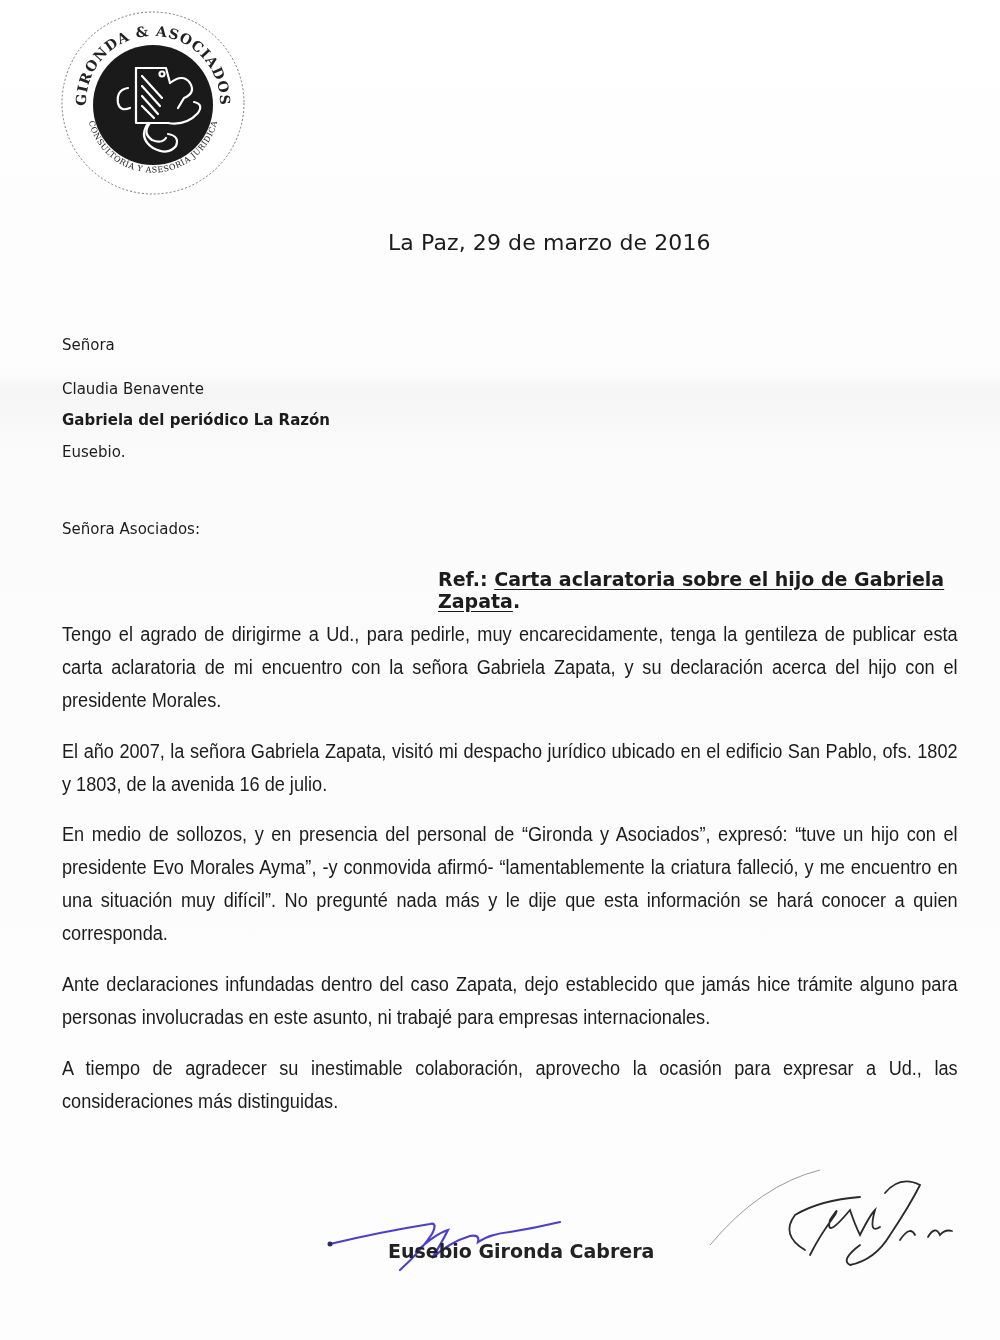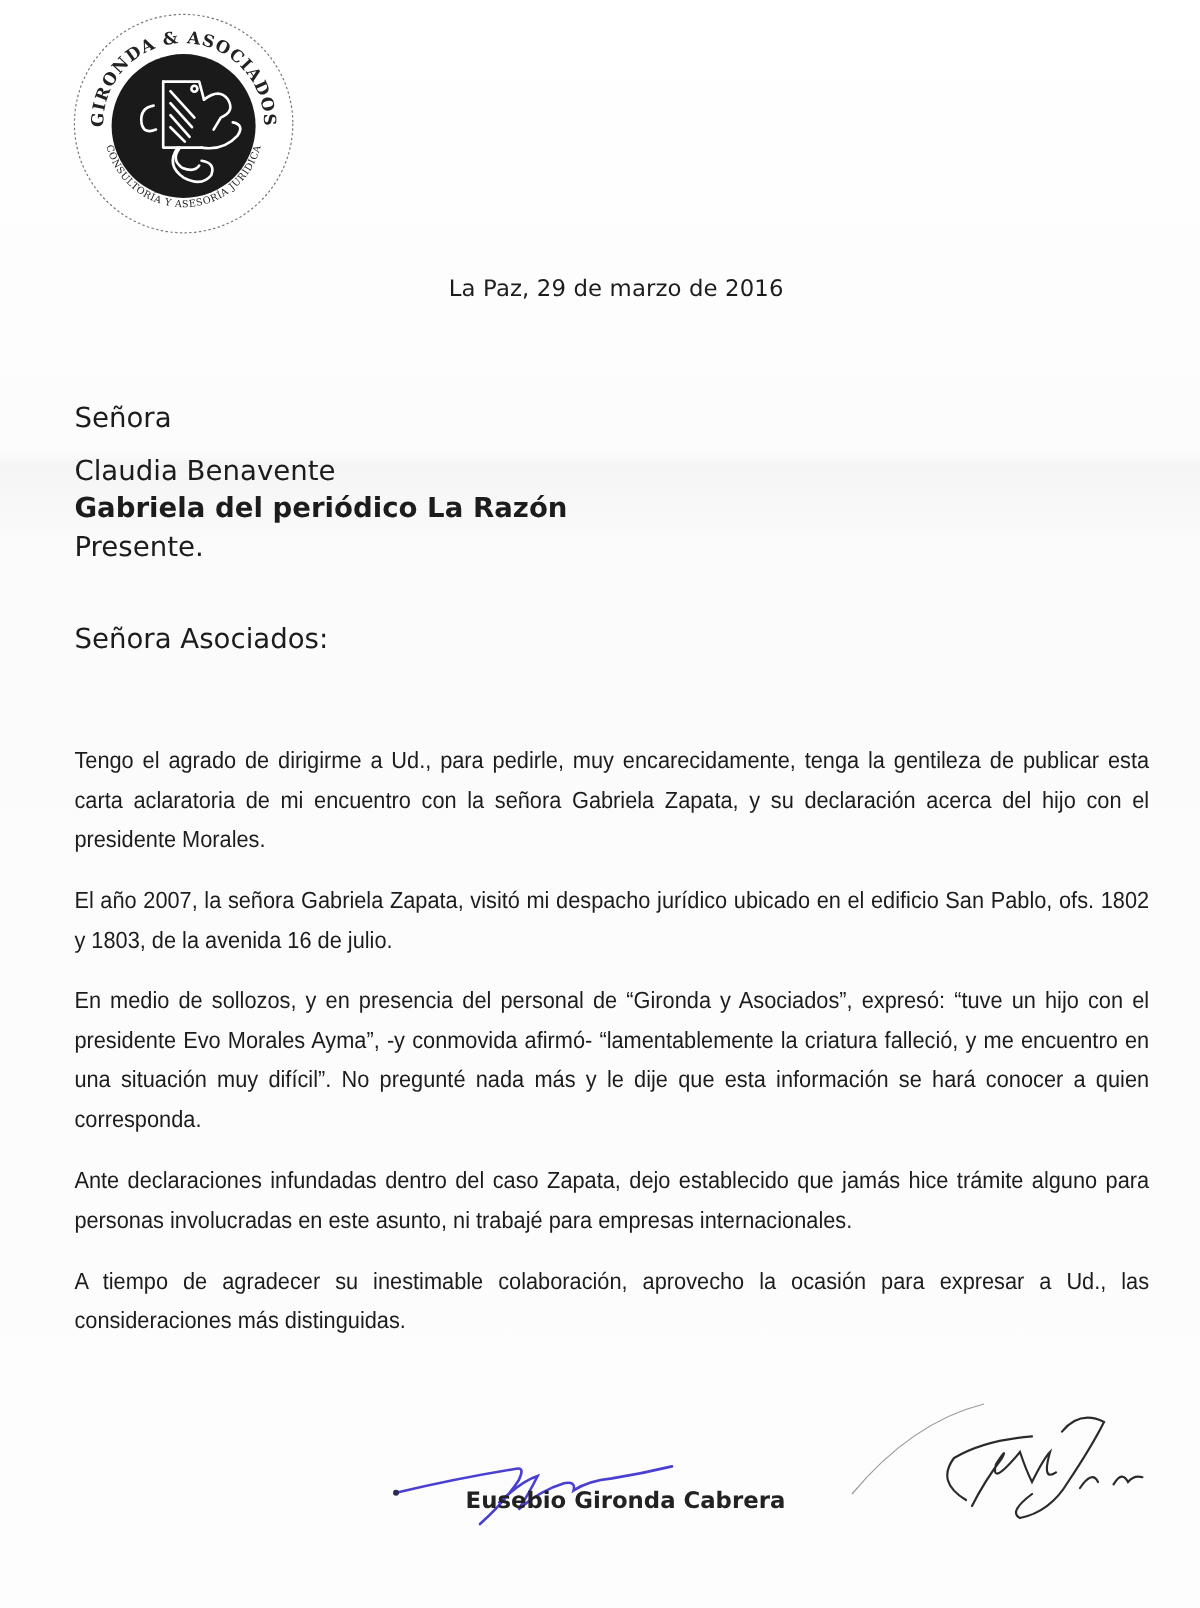--- a/index.html
+++ b/index.html
@@ -8,22 +8,22 @@
     background: #fdfdfd;
     font-family: "DejaVu Sans", sans-serif;
     color: #1c1c1c;
     position: relative;
   }
   .page {
     position: absolute; left: 0; top: 0; width: 1000px; height: 1340px;
     background: linear-gradient(180deg, #ffffff 0%, #fcfcfc 28%, #f5f5f5 29%, #fbfbfb 34%, #fdfdfd 100%);
   }
   .logo { position: absolute; left: 58px; top: 8px; width: 190px; height: 190px; }
-  .date { position: absolute; left: 374px; top: 230px; font-size: 19px; letter-spacing: 0.1px; }
-  .addr { position: absolute; left: 62px; font-size: 23px; }
+  .date { position: absolute; left: 388px; top: 230px; font-size: 22px; letter-spacing: 0.1px; }
+  .addr { position: absolute; left: 62px; font-size: 15px; }
   .addr.bold { font-weight: bold; }
   .ref {
     position: absolute; left: 438px; top: 568px; font-size: 19px; font-weight: bold;
   }
   .ref .subject { text-decoration: underline; text-underline-offset: 3px; }
   .body-text {
     position: absolute; left: 62px; width: 896px;
     font-family: "Liberation Sans", sans-serif;
     font-size: 19.5px; line-height: 33px; text-align: justify;
     transform: scaleX(0.93); transform-origin: left top;
@@ -66,24 +66,27 @@
       <path d="M92 115 Q84 125 94 132 Q104 136 108 130"></path>
       <circle cx="104" cy="66" r="2.5"></circle>
     </g>
   </svg>
 
   <div class="date">La Paz,  29 de marzo de 2016</div>
 
   <div class="addr" style="top:336px">Señora</div>
   <div class="addr" style="top:380px">Claudia Benavente</div>
   <div class="addr bold" style="top:411px">Gabriela del periódico La Razón</div>
-  <div class="addr" style="top:443px">Presente.</div>
+  <div class="addr" style="top:443px">Eusebio.</div>
 
   <div class="addr" style="top:520px">Señora  Asociados:</div>
 
+  <div class="ref">
+    <span>Ref.: </span><span class="subject">Carta aclaratoria sobre el hijo de Gabriela Zapata</span><span>.</span>
+  </div>
 
   <div class="body-text" style="top:618px">Tengo el agrado de dirigirme  a Ud., para pedirle, muy encarecidamente, tenga la gentileza de publicar esta carta aclaratoria de mi encuentro con la señora Gabriela Zapata, y su declaración acerca del hijo con el presidente Morales.</div>
   <div class="body-text" style="top:735px">El  año 2007,  la señora Gabriela Zapata, visitó mi despacho jurídico ubicado en el edificio San Pablo, ofs. 1802 y 1803, de la avenida 16 de julio.</div>
   <div class="body-text" style="top:818px">En medio de sollozos, y en presencia del personal de “Gironda y Asociados”, expresó: “tuve un hijo con el presidente Evo Morales Ayma”, -y  conmovida afirmó- “lamentablemente la criatura falleció, y me encuentro en una situación muy difícil”. No pregunté nada más y le dije que esta información se hará conocer a quien corresponda.</div>
   <div class="body-text" style="top:968px">Ante  declaraciones infundadas dentro del caso Zapata, dejo establecido  que jamás hice trámite alguno para personas involucradas en este asunto, ni trabajé para empresas internacionales.</div>
   <div class="body-text" style="top:1052px">A tiempo de agradecer su inestimable colaboración, aprovecho la ocasión para expresar a Ud., las consideraciones más distinguidas.</div>
 
   <svg class="sig" style="left:320px;top:1212px" width="260" height="70" viewBox="0 0 260 70">
     <path d="M10 32 Q60 20 110 12 Q118 10 112 22 Q100 40 80 58 M96 40 Q115 22 128 18 Q120 34 112 46 Q130 30 150 24 Q160 22 158 30 Q170 22 190 20 Q215 16 240 10" fill="none" stroke="#4a3fd0" stroke-width="2.2" stroke-linecap="round"></path>
     <circle cx="10" cy="32" r="2.5" fill="#2a2a5a"></circle>

